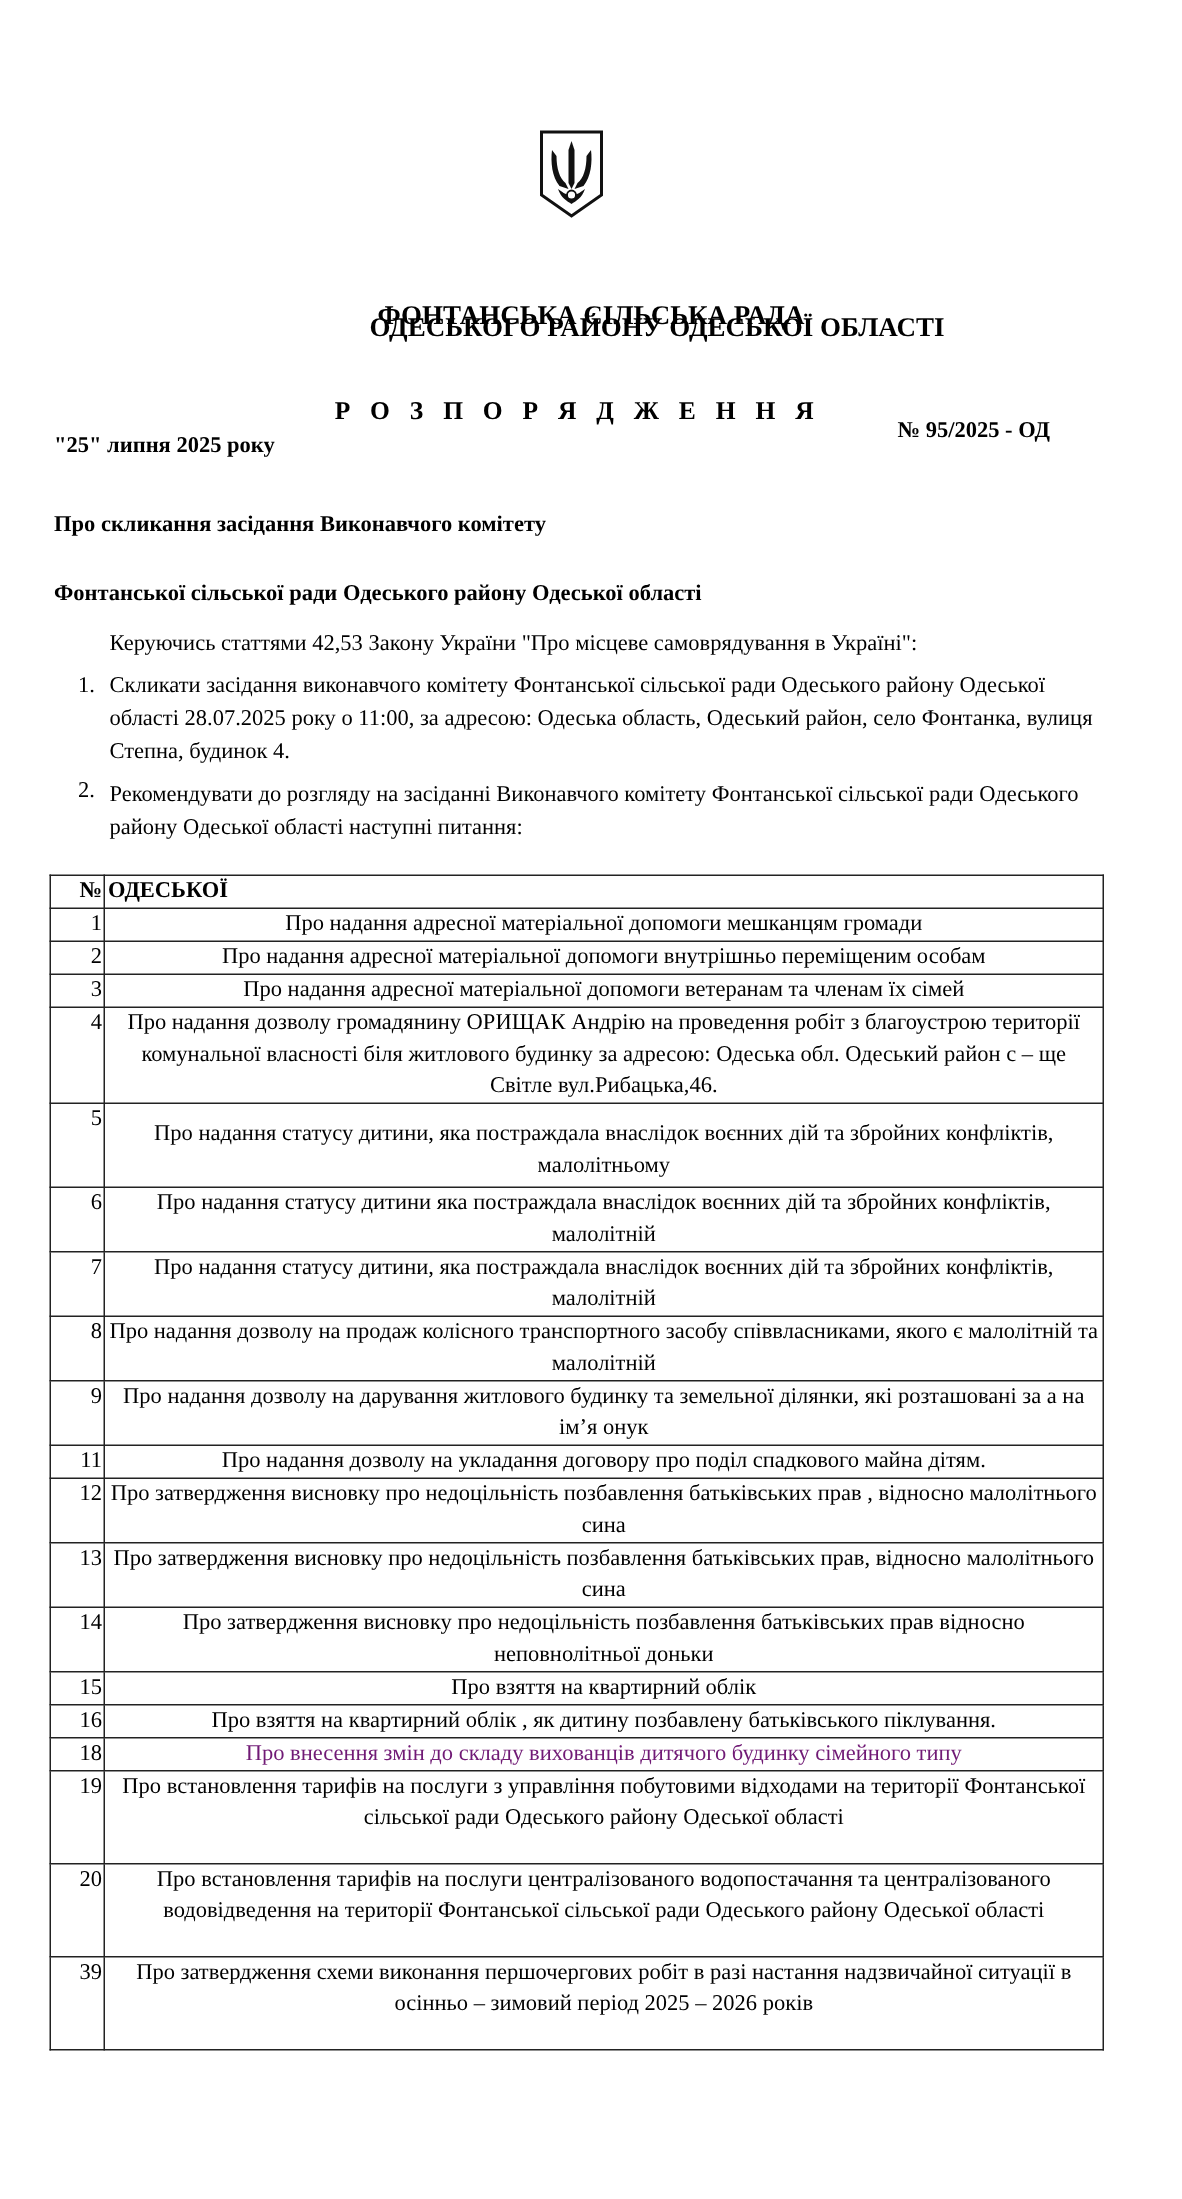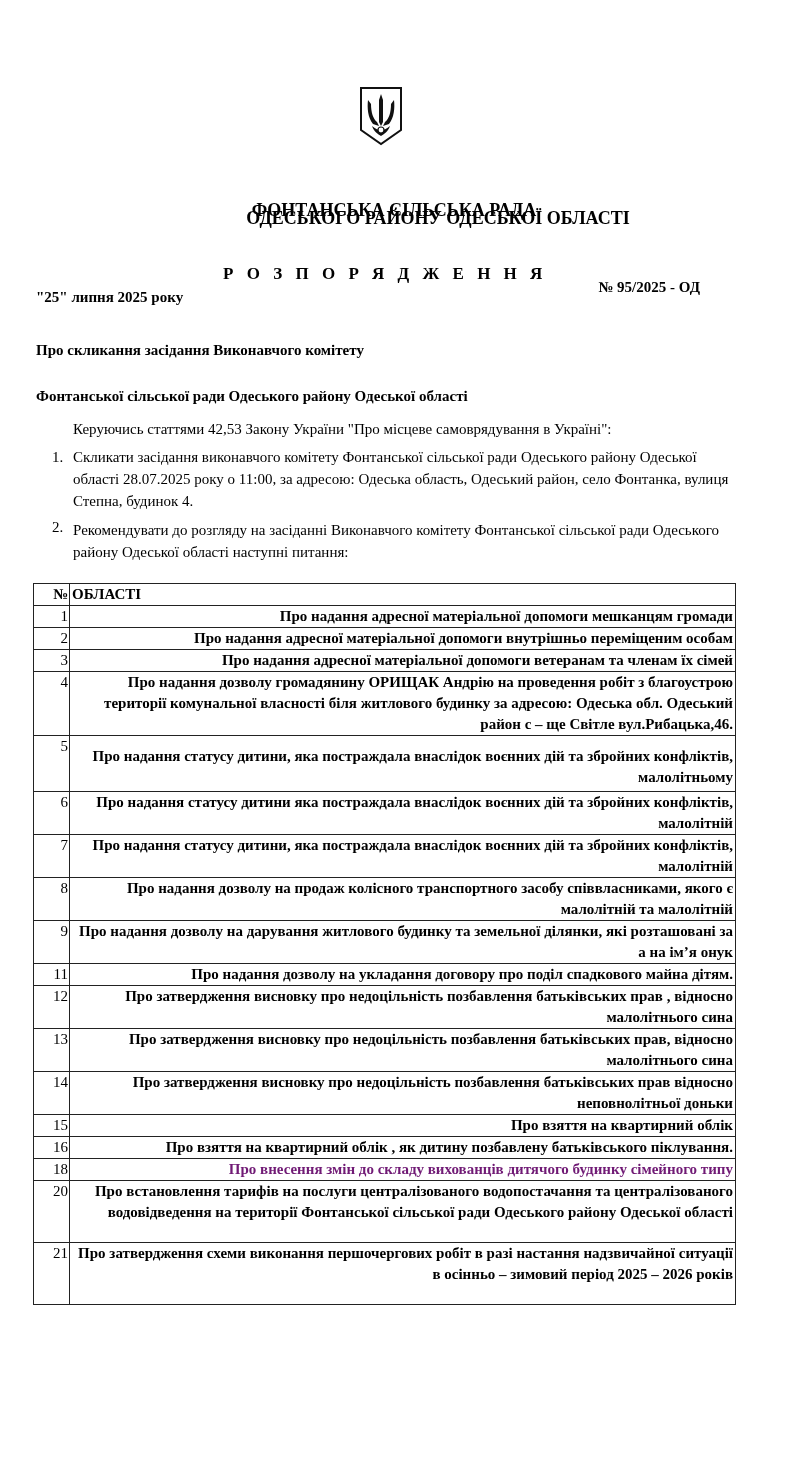--- a/index.html
+++ b/index.html
@@ -49,21 +49,21 @@
       position: absolute; left: 33px; top: 583px; width: 703px;
       border-collapse: collapse; font-size: 15px; line-height: 21px;
     }
     table.agenda td, table.agenda th {
       border: 1.5px solid #222; padding: 0 2px; vertical-align: top;
     }
     table.agenda td.no, table.agenda th.no {
       width: 32px; text-align: right; padding-right: 1px;
     }
     table.agenda th { font-weight: bold; text-align: left; height: 20px; }
-    table.agenda td.q { text-align: right; font-weight: bold; }
+    table.agenda td.q { text-align: center; }
     .grey { color: #701a75; }
     .r5 td.no { padding-top: 0; }
     .r5 td.q { padding-top: 10px; height: 45px; }
     .r19 td.q, .r20 td.q, .r21 td.q { height: 61px; }
   </style>
 </head>
 <body>
 
 <div class="emblem">
   <svg width="44" height="60" viewBox="0 0 44 60">
@@ -93,21 +93,21 @@
 </div>
 <div class="item i2">
   <span class="num">2.</span>
   <span class="txt">Рекомендувати до розгляду на засіданні Виконавчого комітету Фонтанської сільської ради Одеського району Одеської області наступні питання:</span>
 </div>
 
 <table class="agenda">
   <thead>
     <tr>
       <th class="no">№</th>
-      <th>ОБЛАСТІ</th>
+      <th>ОДЕСЬКОЇ</th>
     </tr>
   </thead>
   <tbody>
     <tr>
         <td class="no">1</td>
         <td class="q">Про надання адресної матеріальної допомоги мешканцям громади</td>
       </tr>
     <tr>
         <td class="no">2</td>
         <td class="q">Про надання адресної матеріальної допомоги внутрішньо переміщеним особам</td>
@@ -161,22 +161,26 @@
         <td class="q">Про взяття на квартирний облік</td>
       </tr>
     <tr>
         <td class="no">16</td>
         <td class="q">Про взяття на квартирний облік , як дитину позбавлену батьківського піклування.</td>
       </tr>
     <tr>
         <td class="no">18</td>
         <td class="q grey">Про внесення змін до складу вихованців дитячого будинку сімейного типу</td>
       </tr>
+    <tr class="r19">
+        <td class="no">19</td>
+        <td class="q">Про встановлення тарифів на послуги з управління побутовими відходами на території Фонтанської сільської ради Одеського району Одеської області</td>
+      </tr>
     <tr class="r20">
         <td class="no">20</td>
         <td class="q">Про встановлення тарифів на послуги централізованого водопостачання та централізованого водовідведення на території Фонтанської сільської ради Одеського району Одеської області</td>
       </tr>
     <tr class="r21">
-        <td class="no">21</td>
+        <td class="no">39</td>
         <td class="q">Про затвердження схеми виконання першочергових робіт в разі настання надзвичайної ситуації в осінньо – зимовий період 2025 – 2026 років</td>
       </tr>
   </tbody>
 </table>
 
 </body></html>

